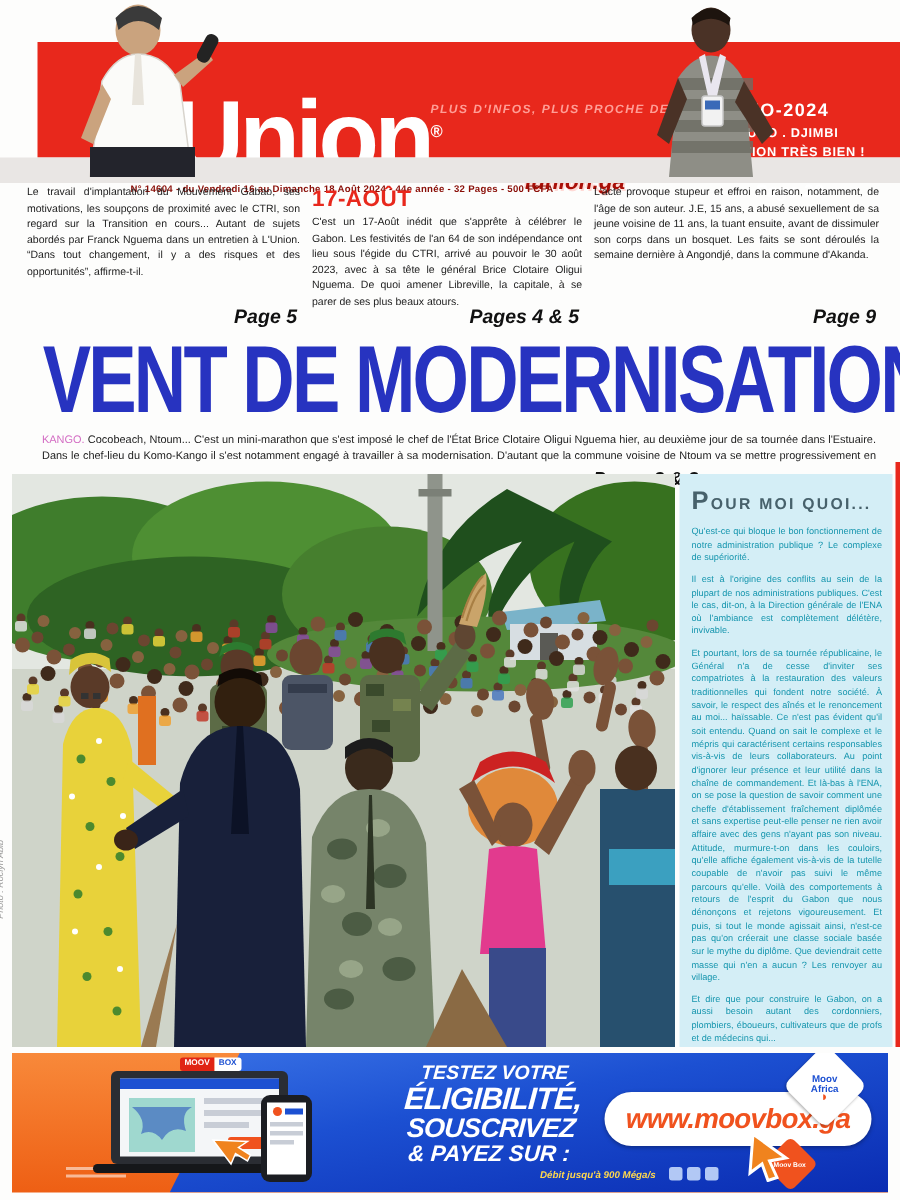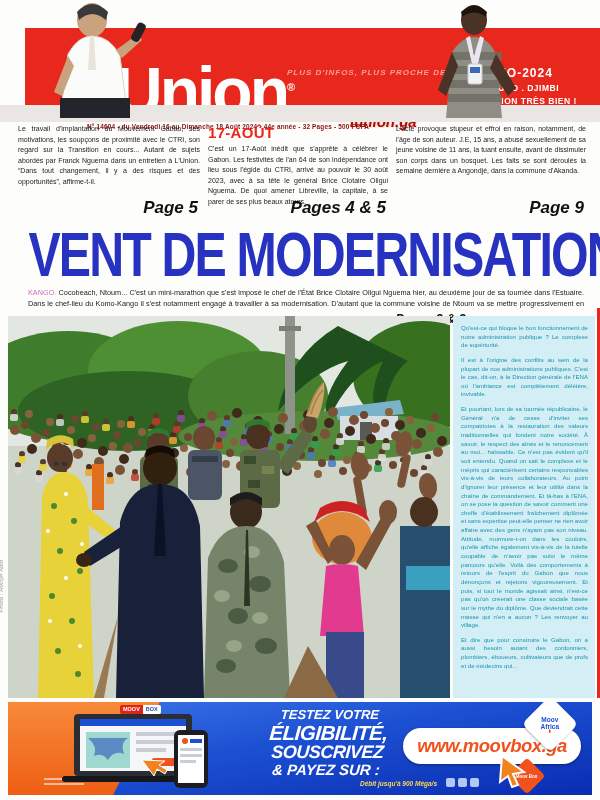--- a/index.html
+++ b/index.html
@@ -20,21 +20,21 @@
   .teaser{position:absolute;right:14px;top:38px;width:120px;text-align:center;color:#fff;}
   .teaser .kick{font-size:12px;font-weight:bold;letter-spacing:1px;}
   .teaser .l1,.teaser .l2{font-size:8.5px;font-weight:bold;letter-spacing:.5px;margin-top:3px;white-space:nowrap;}
   .teaser .pg{font-size:12px;font-weight:bold;font-style:italic;margin-top:14px;text-align:center;}
   .mh-photo{position:absolute;z-index:3;}
   .graystrip{position:absolute;left:0;top:105px;width:600px;height:17px;background:#e9e6e4;}
   
   .brief{position:absolute;top:124px;height:94px;}
   .brief .b-title{font-size:15px;font-weight:bold;letter-spacing:.3px;margin-bottom:3px;}
   .brief .b-text{font-size:7px;line-height:1.5;text-align:justify;color:#1c1c1c;}
-  .brief .b-page{position:absolute;right:2px;bottom:0;font-size:17px;font-weight:bold;
+  .brief .b-page{position:absolute;right:2px;bottom:0;font-size:13px;font-weight:bold;
                  font-style:italic;color:#111;}
   
   .headline{position:absolute;left:8px;top:222px;width:584px;text-align:center;font-weight:bold;
             font-size:52px;letter-spacing:-2px;white-space:nowrap;line-height:1;
             transform:scale(.93,1.22);transform-origin:50% 0;}
   .lead{position:absolute;left:28px;top:288px;width:556px;font-size:7.3px;line-height:1.5;
         text-align:justify;color:#222;}
   .lead .kicker{color:#d36cc3;font-weight:normal;}
   .lead .lead-pages{font-size:12.5px;font-weight:bold;font-style:italic;color:#111;white-space:nowrap;}
   
@@ -448,20 +448,21 @@
       <ellipse cx="416" cy="196" rx="14" ry="15" fill="#49301f"></ellipse>
 
       <polygon points="86,382 110,300 96,382" fill="#9a7a52"></polygon>
       <polygon points="276,382 300,330 330,382" fill="#8a6a44"></polygon>
     </svg>
   </div>
   <div class="photo-credit">Photo : Roclyn Abib</div>
   <div class="edge-line"></div>
 
   <div class="opinion" id="opinion">
+    <div class="op-title"><span class="dcap">P</span><span>OUR MOI QUOI...</span></div>
     <div class="op-body">
       <p style="color: rgb(23, 150, 174);">Qu'est-ce qui bloque le bon fonctionnement de notre administration publique ? Le complexe de supériorité.</p>
       <p style="color: rgb(23, 150, 174);">Il est à l'origine des conflits au sein de la plupart de nos administrations publiques. C'est le cas, dit-on, à la Direction générale de l'ENA où l'ambiance est complètement délétère, invivable.</p>
       <p style="color: rgb(23, 150, 174);">Et pourtant, lors de sa tournée républicaine, le Général n'a de cesse d'inviter ses compatriotes à la restauration des valeurs traditionnelles qui fondent notre société. À savoir, le respect des aînés et le renoncement au moi... haïssable. Ce n'est pas évident qu'il soit entendu. Quand on sait le complexe et le mépris qui caractérisent certains responsables vis-à-vis de leurs collaborateurs. Au point d'ignorer leur présence et leur utilité dans la chaîne de commandement. Et là-bas à l'ENA, on se pose la question de savoir comment une cheffe d'établissement fraîchement diplômée et sans expertise peut-elle penser ne rien avoir affaire avec des gens n'ayant pas son niveau. Attitude, murmure-t-on dans les couloirs, qu'elle affiche également vis-à-vis de la tutelle coupable de n'avoir pas suivi le même parcours qu'elle. Voilà des comportements à retours de l'esprit du Gabon que nous dénonçons et rejetons vigoureusement. Et puis, si tout le monde agissait ainsi, n'est-ce pas qu'on créerait une classe sociale basée sur le mythe du diplôme. Que deviendrait cette masse qui n'en a aucun ? Les renvoyer au village.</p>
       <p style="color: rgb(23, 150, 174);">Et dire que pour construire le Gabon, on a aussi besoin autant des cordonniers, plombiers, éboueurs, cultivateurs que de profs et de médecins qui...</p>
     </div>
 
   </div>
 
   <div class="ad">

